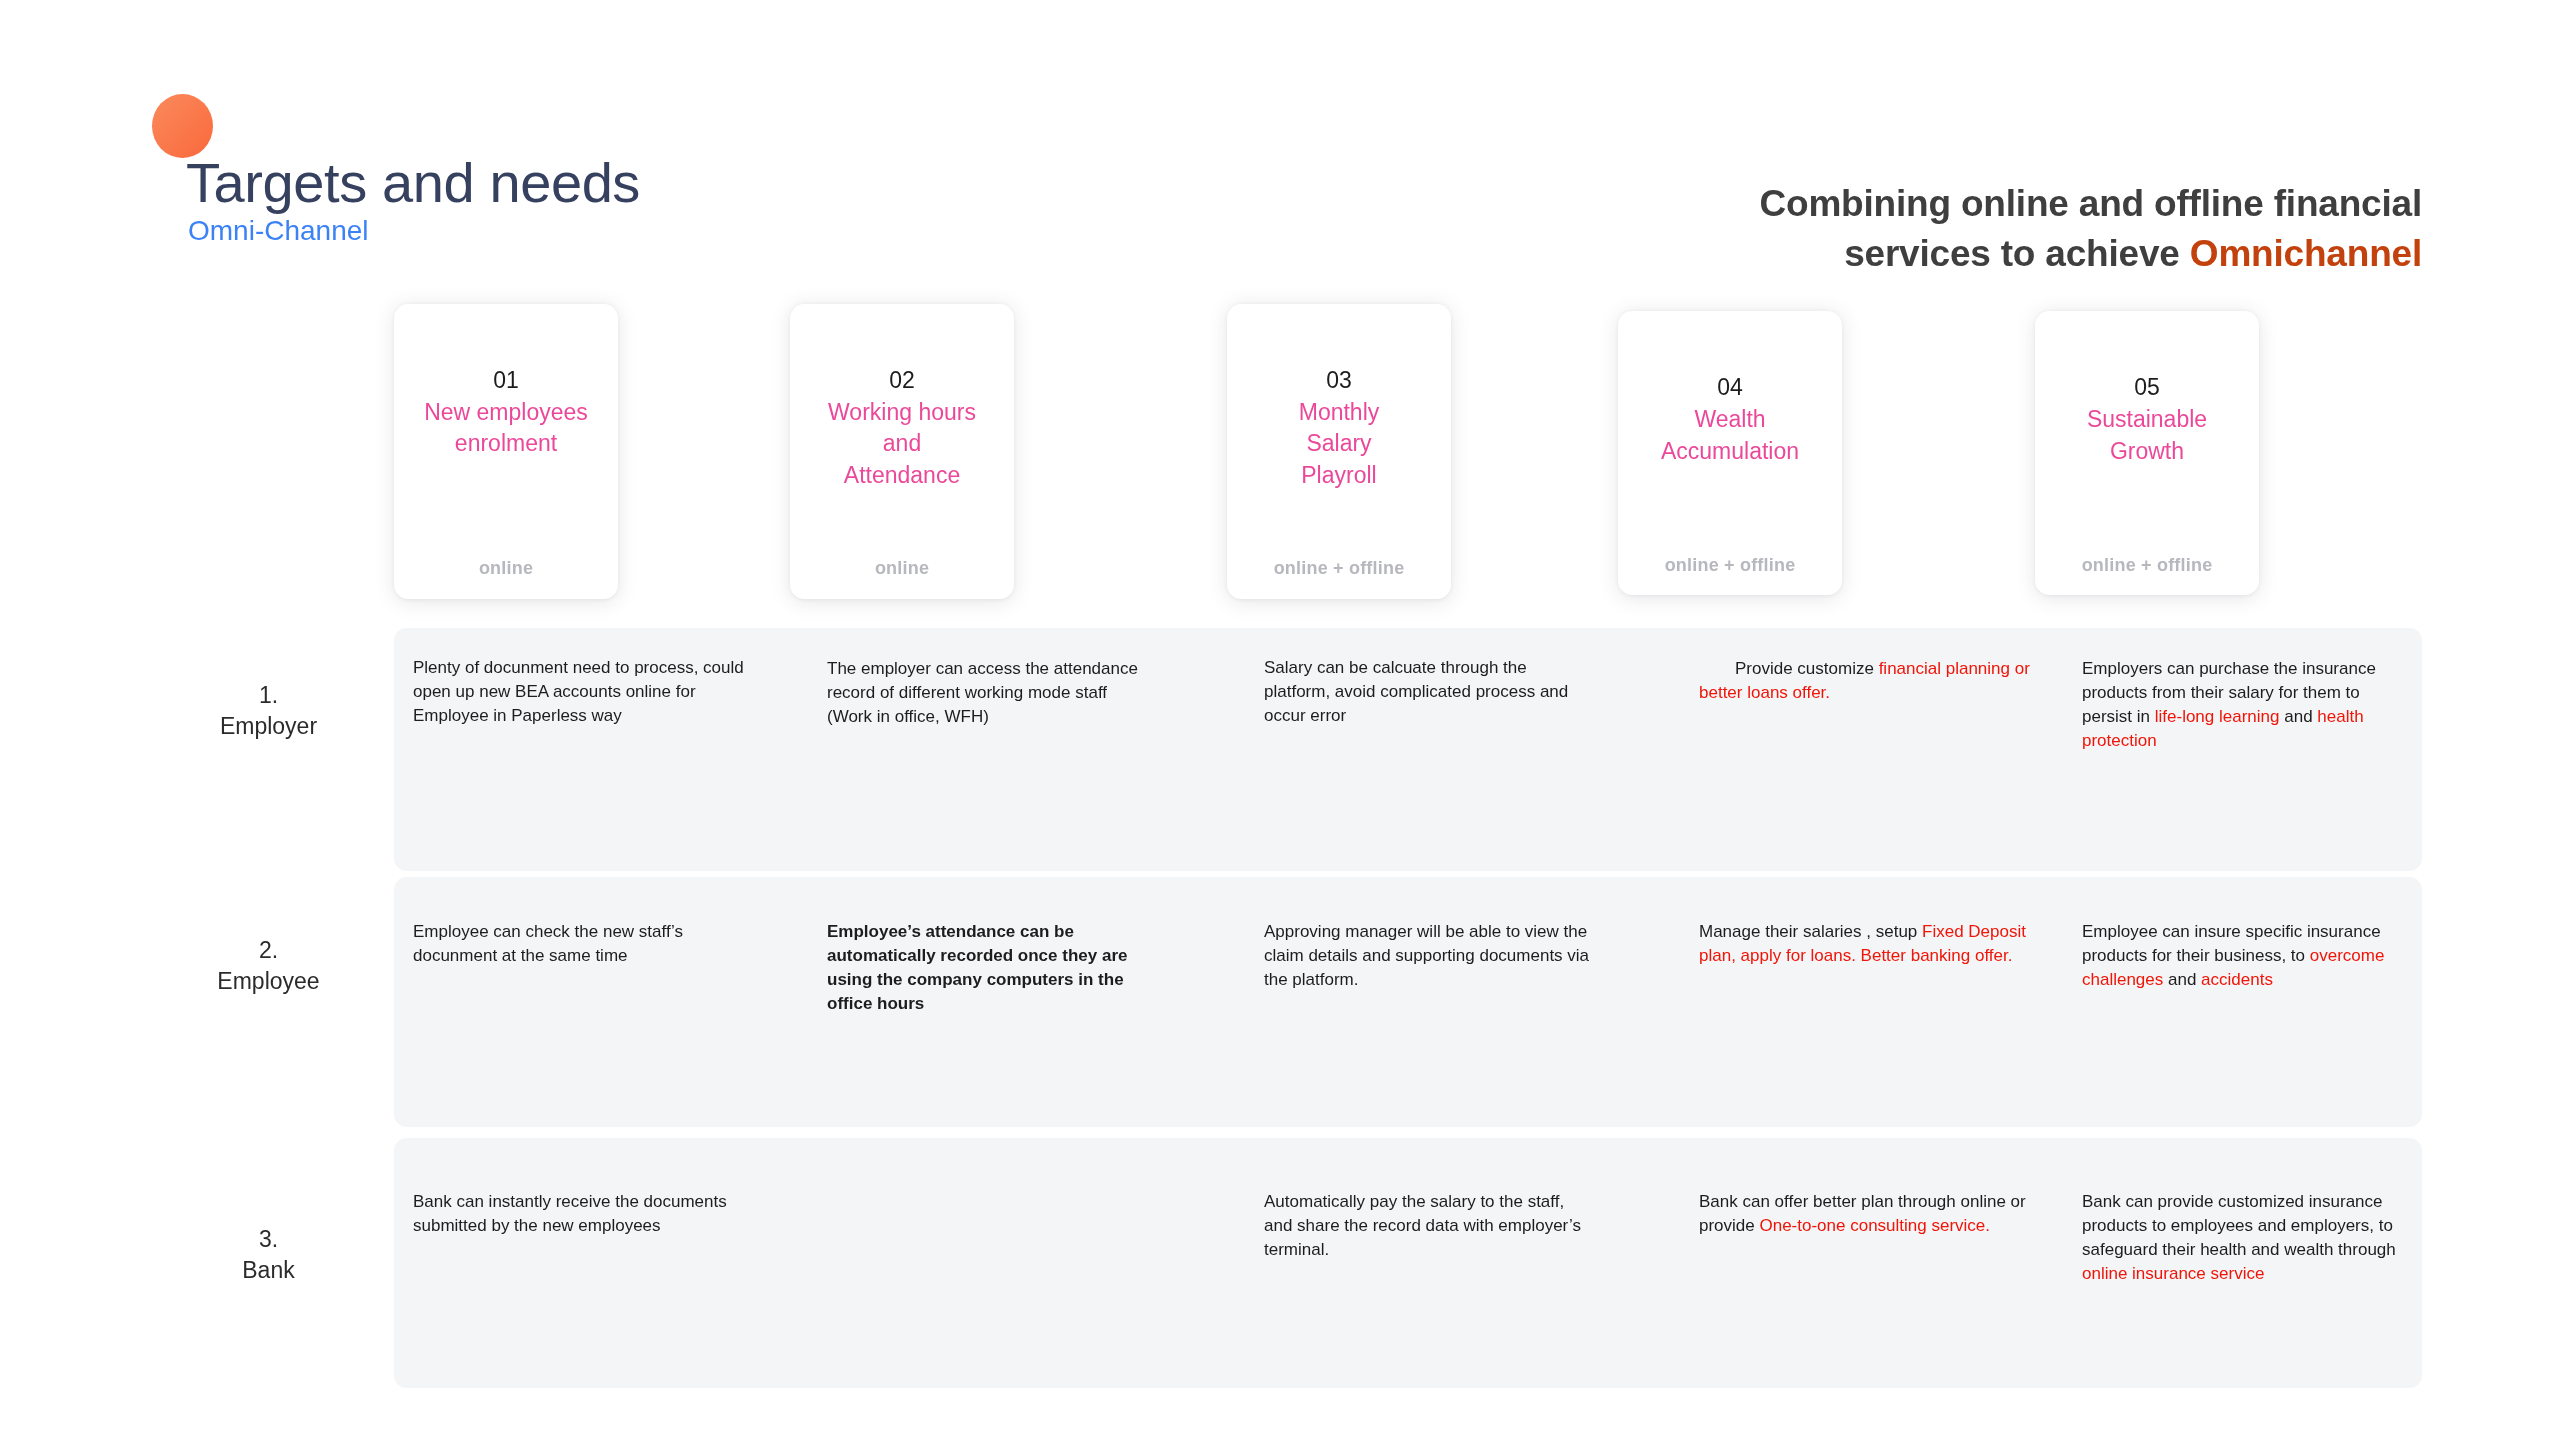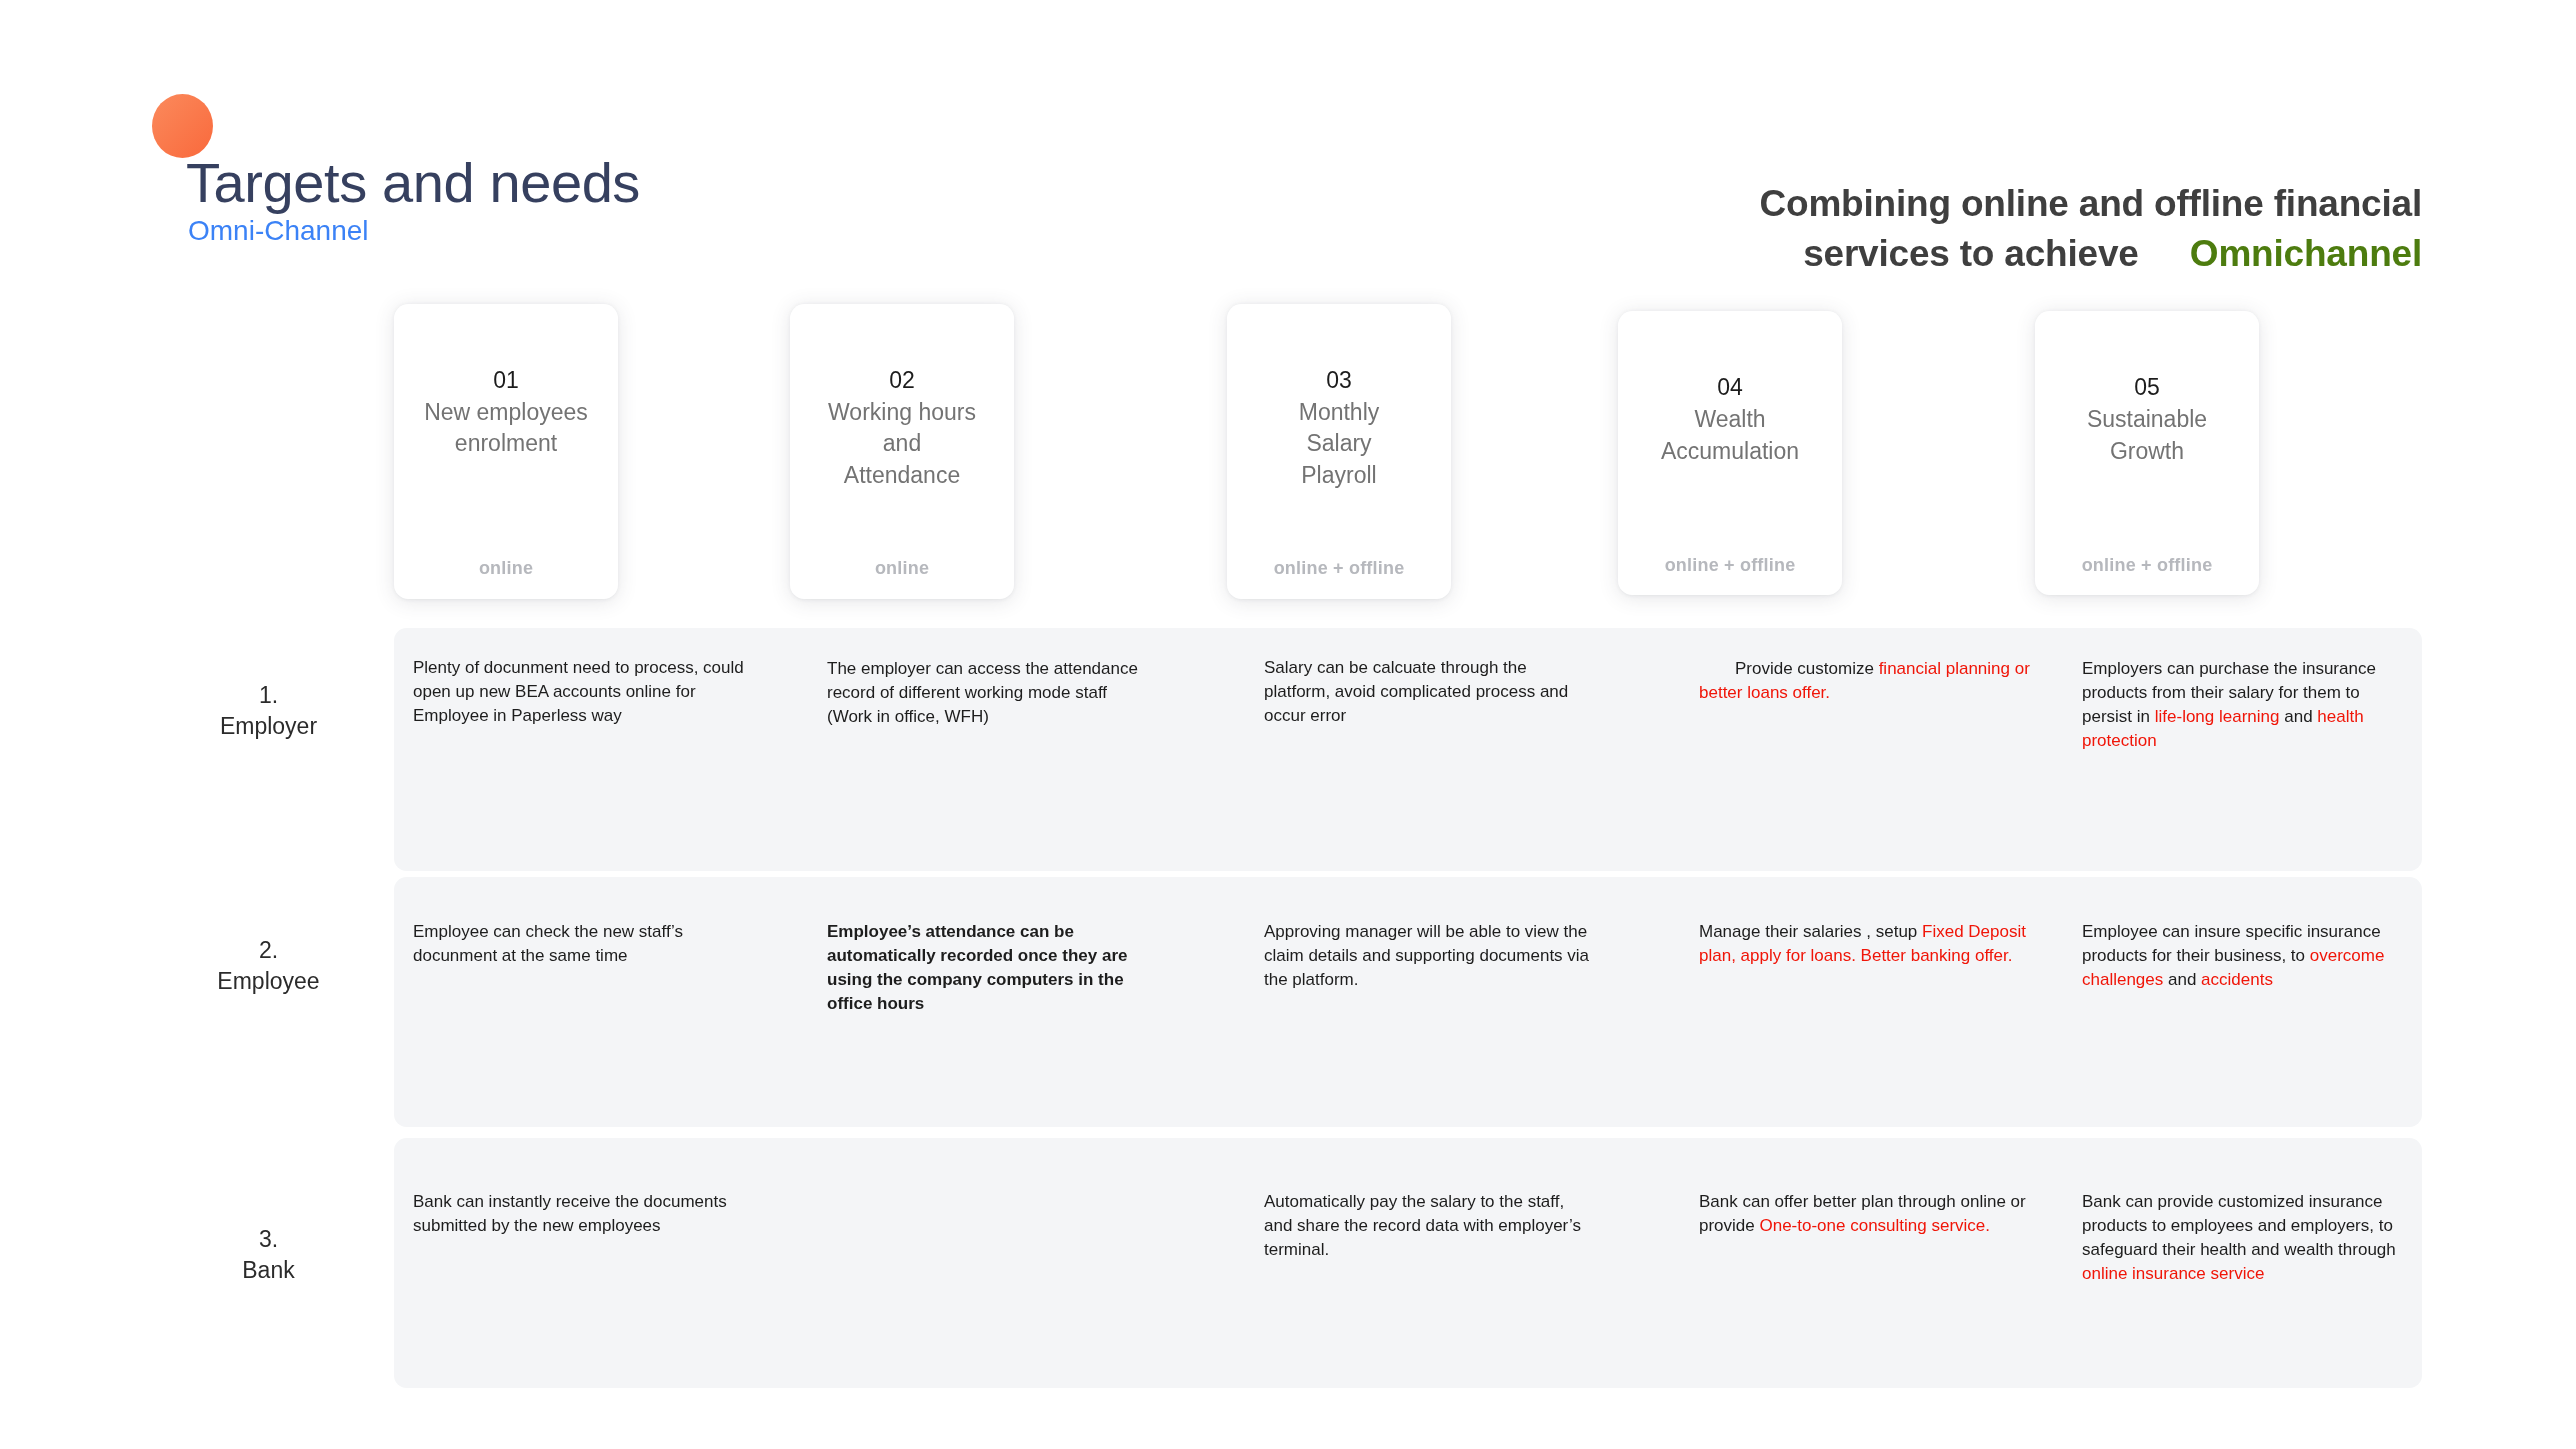--- a/index.html
+++ b/index.html
@@ -59,21 +59,21 @@
     right: 154px;
     top: 179px;
     width: 841px;
     text-align: right;
     font-size: 37px;
     font-weight: 700;
     line-height: 1.36;
     color: #3f3f3f;
     letter-spacing: -0.2px;
   }
-  #headline .hl-accent { color: #4d7c0f; margin-left: 41px; }
+  #headline .hl-accent { color: #c2410c; }
 
   
   #cards-row {
     position: absolute;
     left: 394px;
     top: 304px;
     width: 2030px;
     height: 295px;
   }
   .stage-card {
@@ -92,21 +92,21 @@
   .stage-card.h-tall  { height: 295px; }
   .stage-card.h-short { height: 284px; }
   .card-num {
     font-size: 23px;
     color: #1c1c1c;
     font-weight: 400;
     line-height: 1.38;
   }
   .card-title {
     font-size: 23px;
-    color: #737373;
+    color: #ec4899;
     font-weight: 400;
     line-height: 1.38;
     text-align: center;
     white-space: pre-line;
   }
   .card-tag {
     position: absolute;
     bottom: 19.7px;
     left: 0;
     right: 0;

